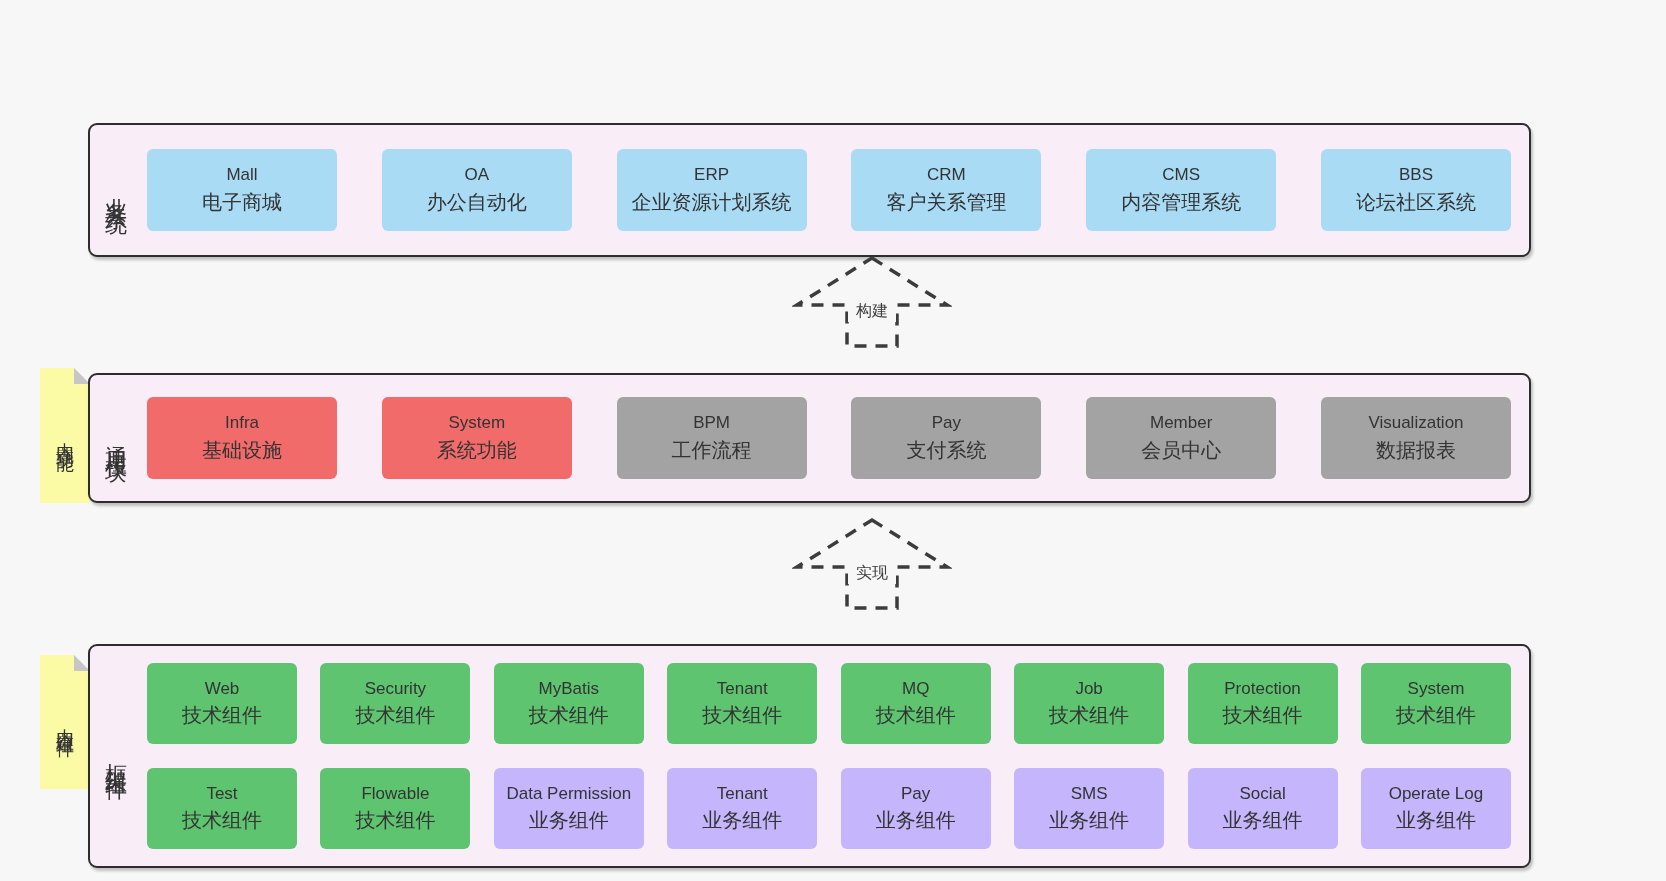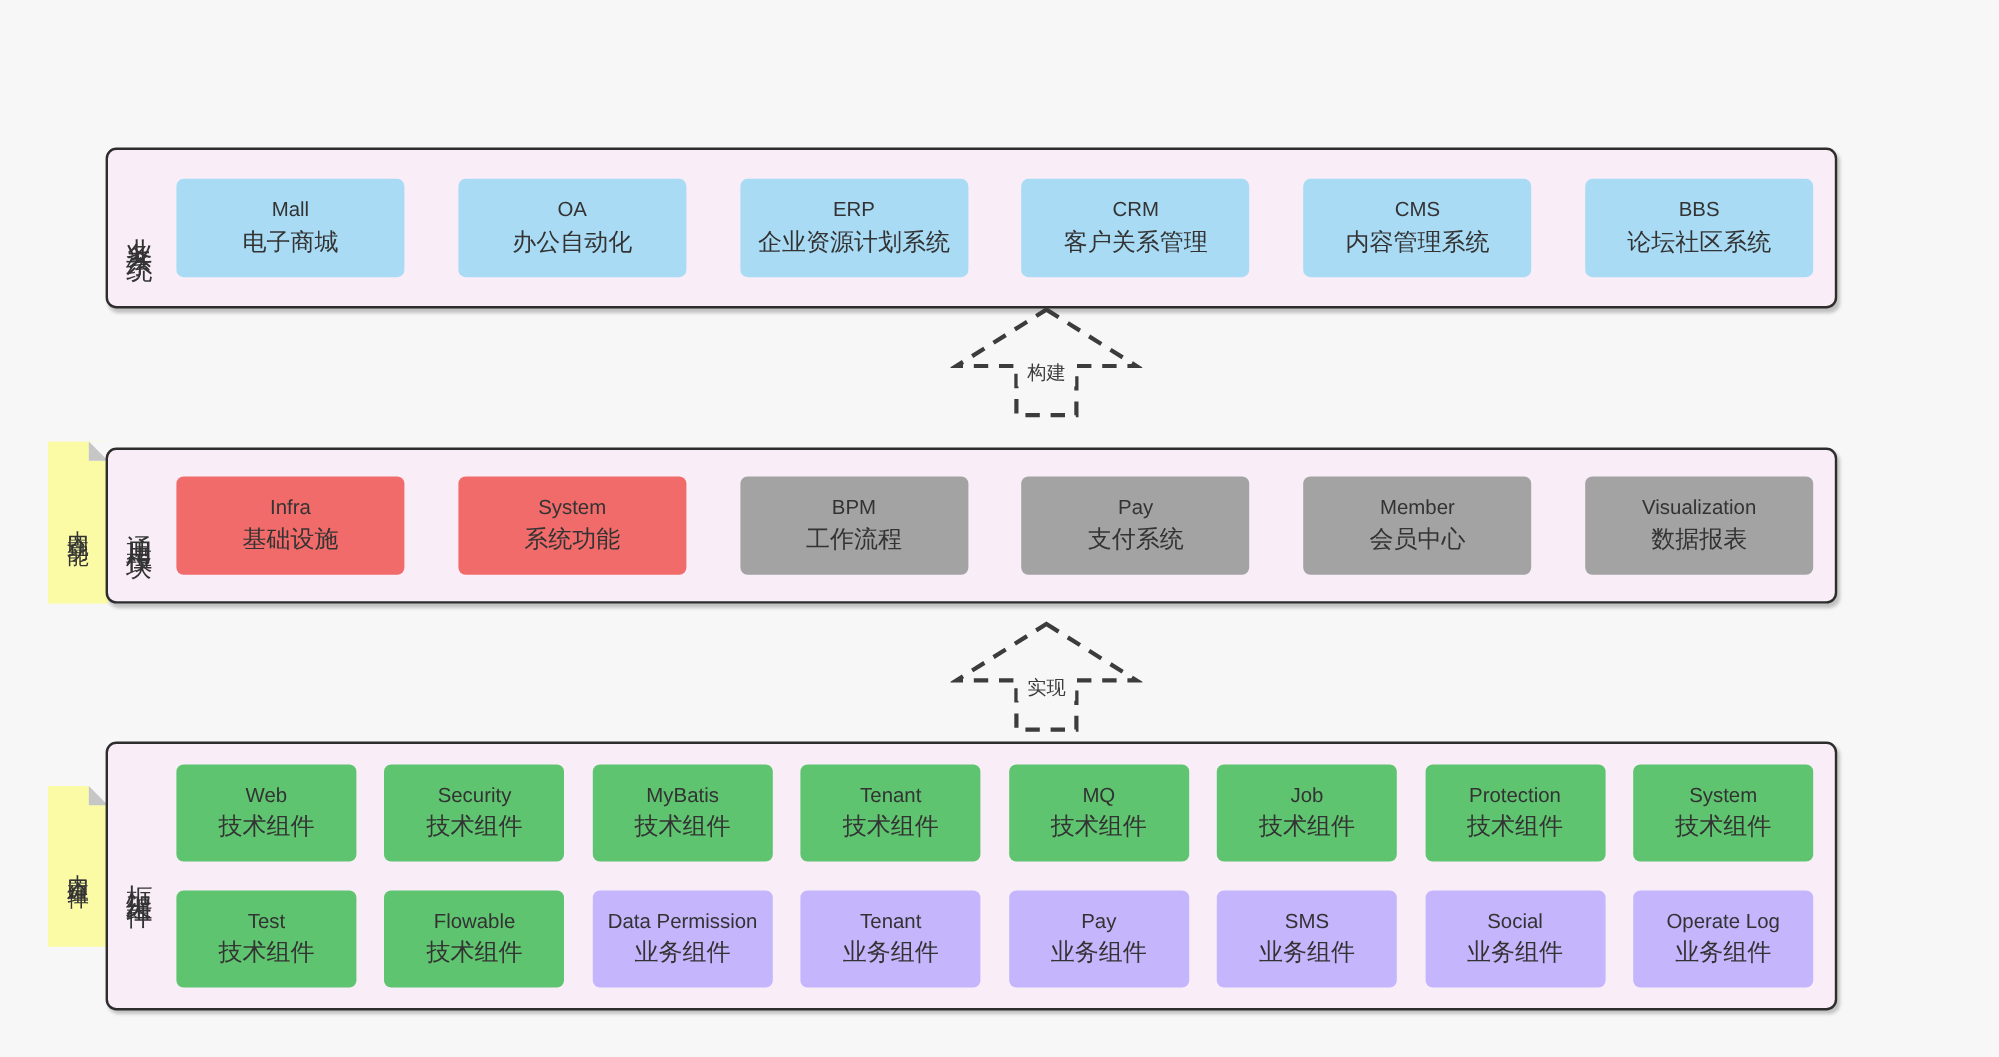--- a/index.html
+++ b/index.html
@@ -21,21 +21,21 @@
     background:#f9eef8;
     border:2px solid #2d2d2d;
     border-radius:9px;
     box-shadow:2px 3px 3px rgba(0,0,0,0.22);
     display:flex; align-items:center;
     box-sizing:border-box;
     z-index:2;
   }
   #band-business  { top:123px; height:134px; }
   #band-modules   { top:373px; height:130px; }
-  #band-framework { top:618px; height:224px; }
+  #band-framework { top:644px; height:224px; }
 
   .band-label {
     writing-mode:vertical-rl;
     text-orientation:upright;
     font-size:22px; line-height:1;
     letter-spacing:5px;
     color:#333;
     margin:0 10px 0 15px;
     flex:0 0 auto;
     white-space:nowrap;

